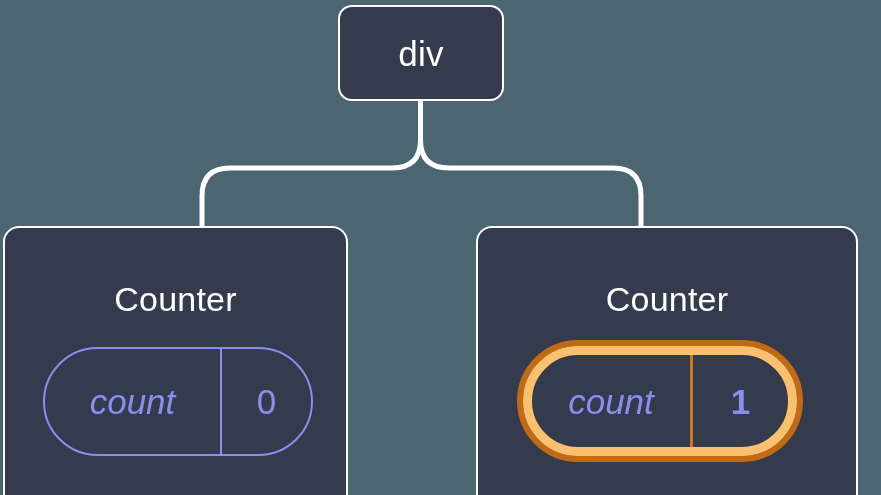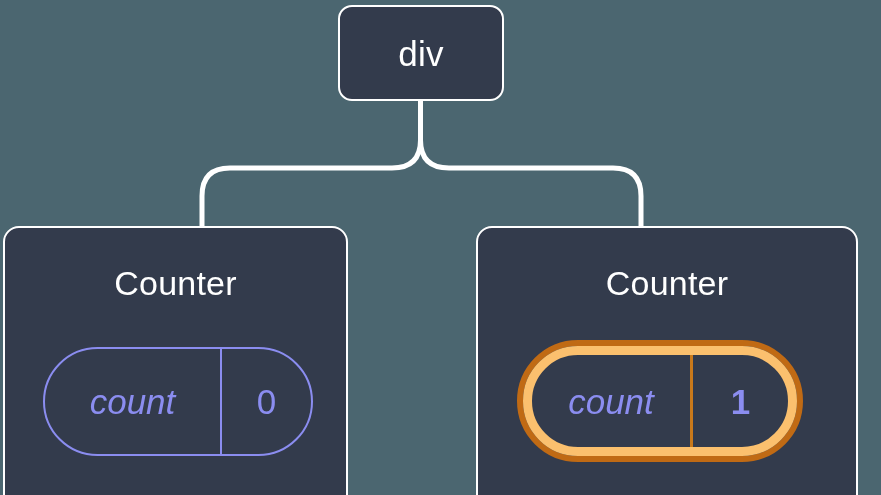--- a/index.html
+++ b/index.html
@@ -62,21 +62,21 @@
     border: 2px solid #ffffff;
     border-radius: 16px;
     top: 226px;
     height: 290px; 
   }
   #card-left  { left: 3px;   width: 345px; }
   #card-right { left: 476px; width: 382px; }
 
   .card-title {
     position: absolute;
-    top: 38px;
+    top: 54px;
     left: 0;
     right: 0;
     text-align: center;
     color: #ffffff;
     font-size: 34px;
     font-weight: 400;
     line-height: 1;
     letter-spacing: 0.2px;
   }
 

